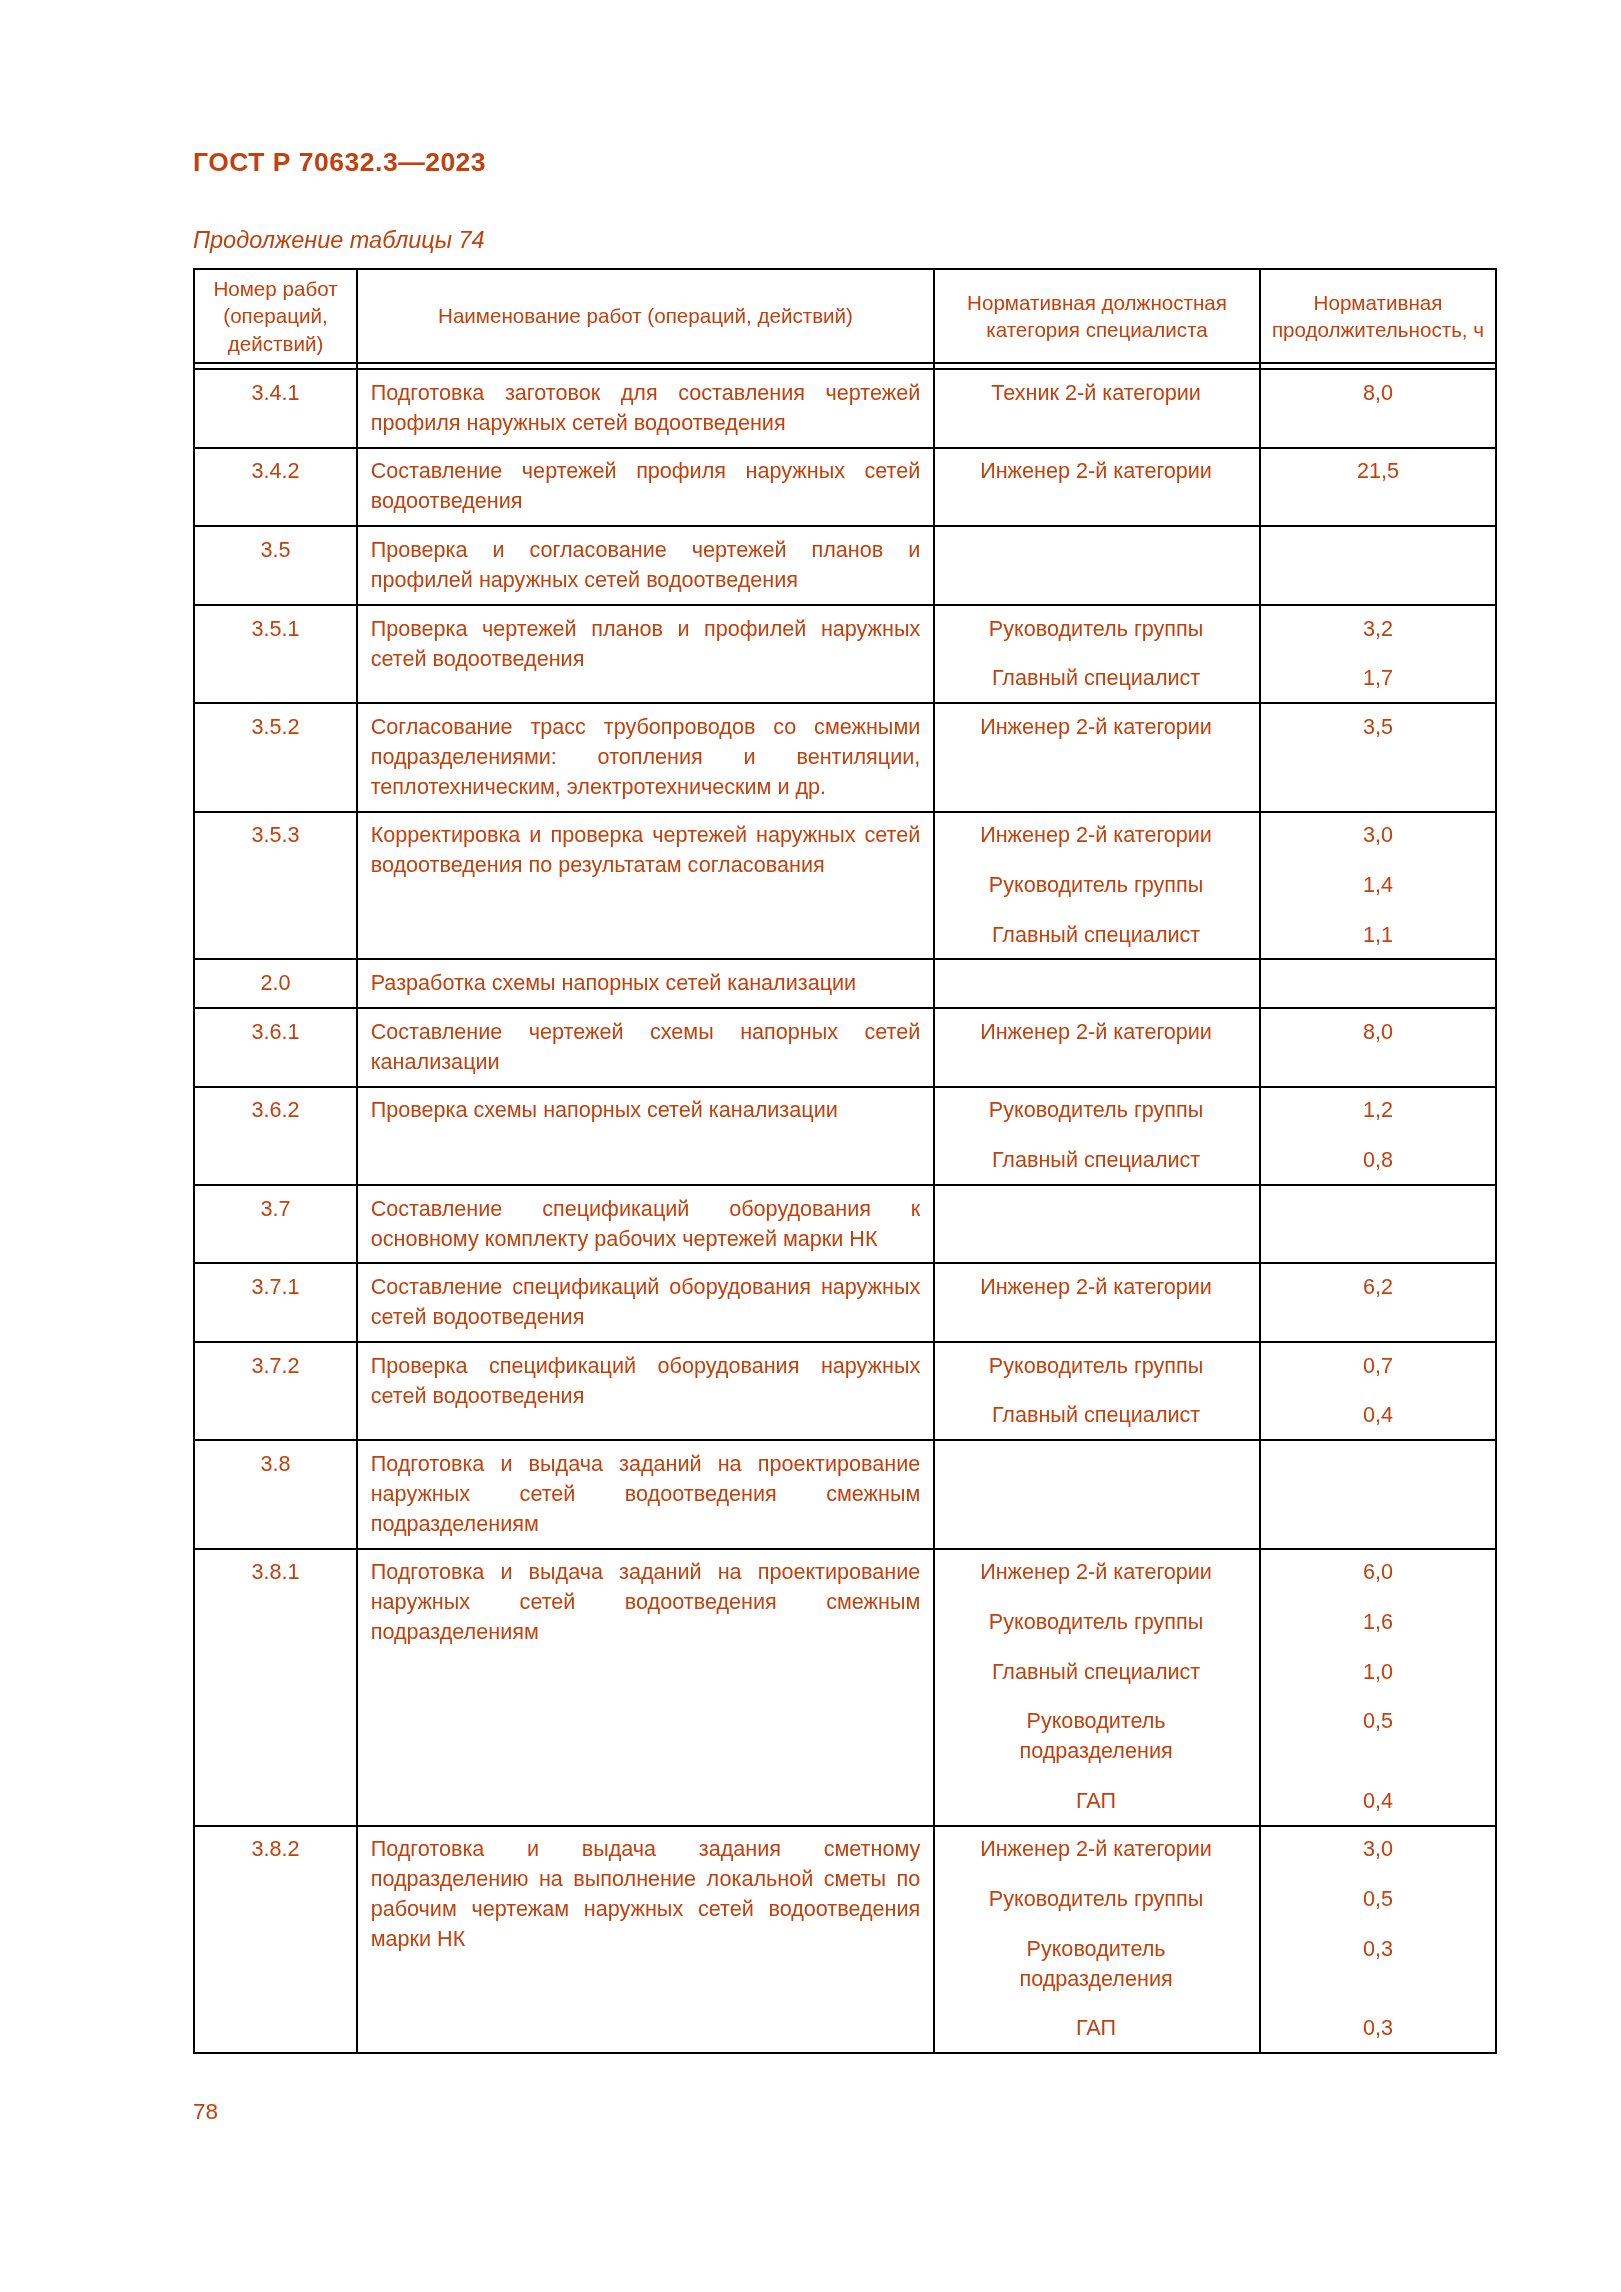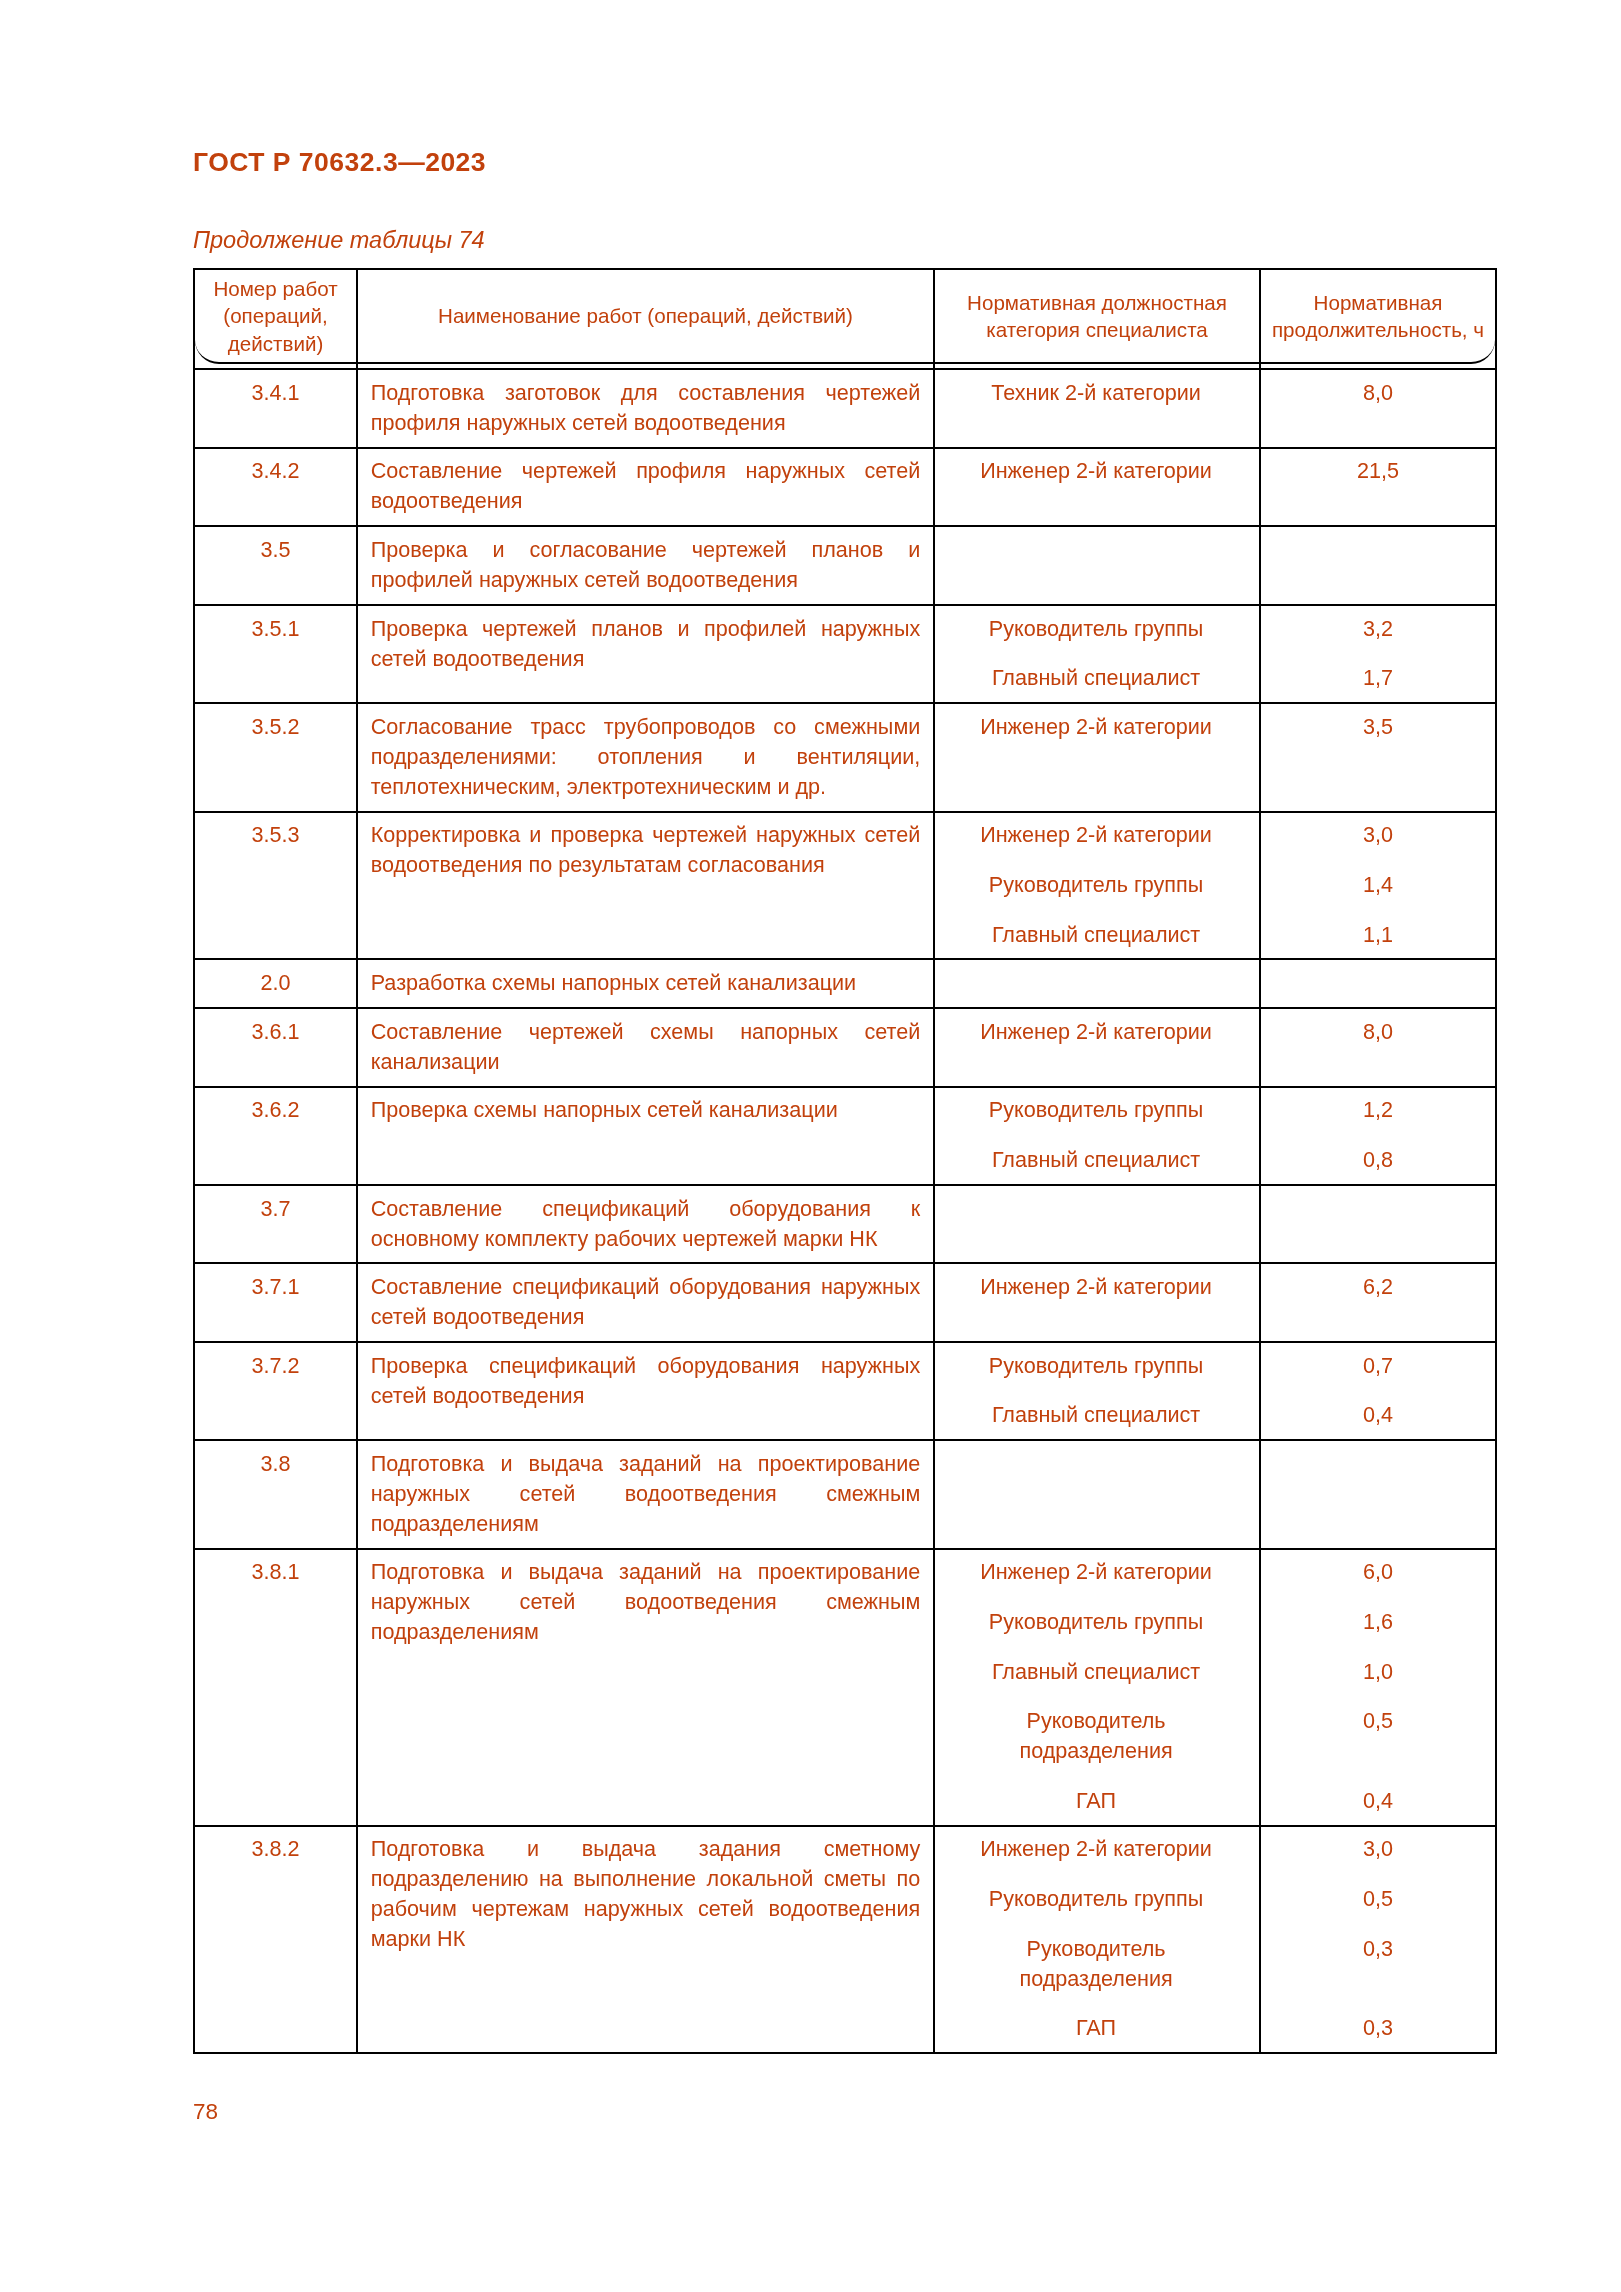--- a/index.html
+++ b/index.html
@@ -35,21 +35,20 @@
     border: 2.9px solid #000;
     box-sizing: border-box;
     width: 1304px;
   }
 
   
   .thead {
     display: grid;
     grid-template-columns: 163px 577px 326px 1fr;
     border-bottom: 2px solid #000;
-    border-radius: 24px;
   }
   .thead .hc {
     box-sizing: border-box;
     display: flex;
     align-items: center;
     justify-content: center;
     text-align: center;
     font-size: 20.6px;
     line-height: 27.4px;
     padding: 4.9px 9.8px;

